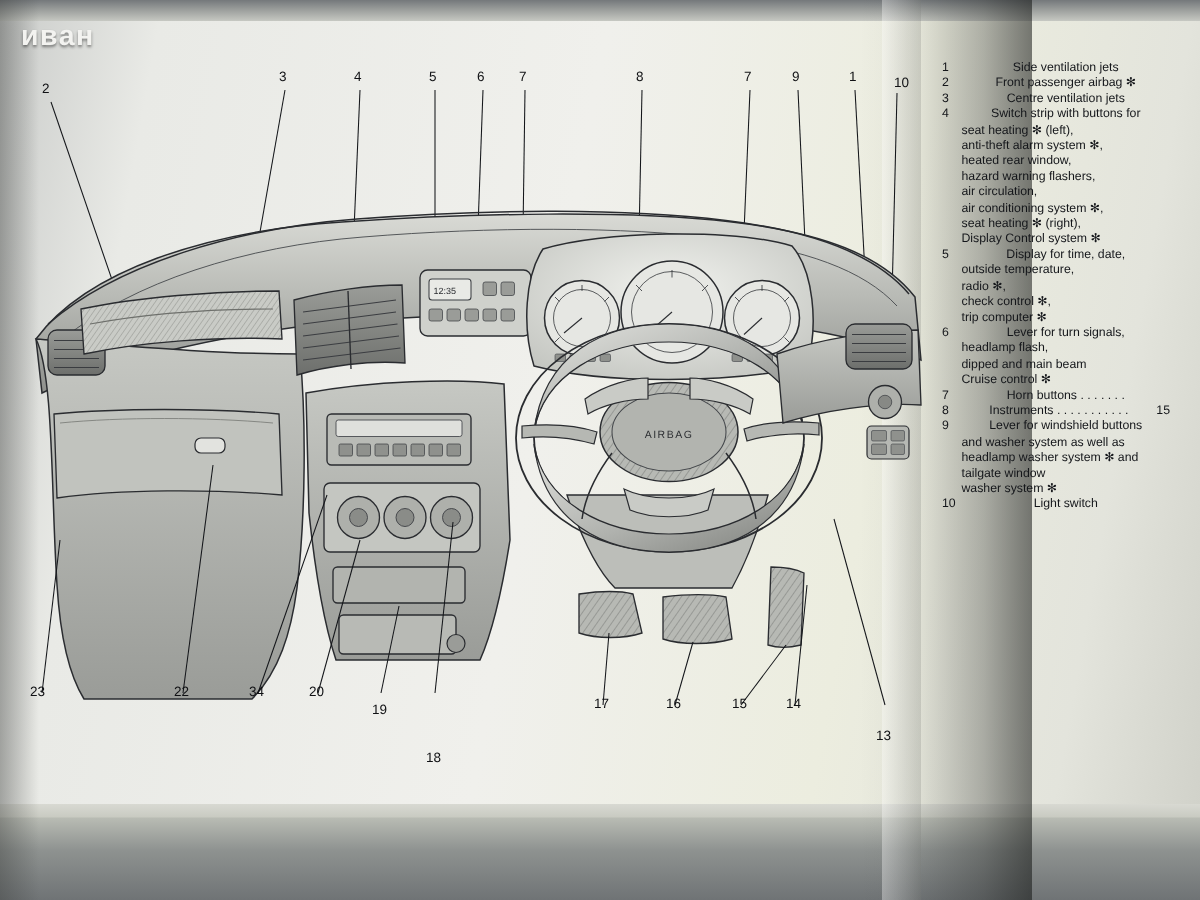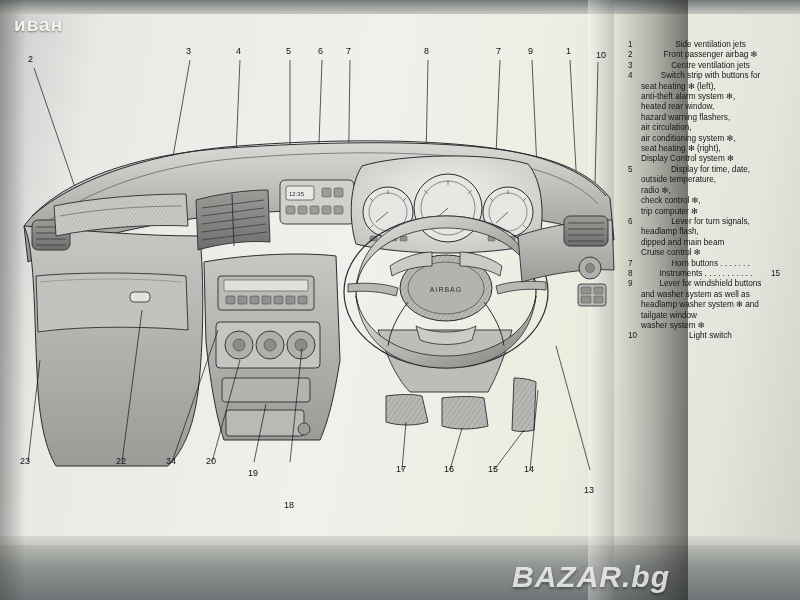--- a/index.html
+++ b/index.html
@@ -95,21 +95,20 @@
 <div id="page">
   <div class="page-sheet"></div>
   <div class="page-top-edge"></div>
   <div class="page-bottom-edge2"></div>
   <div class="page-bottom-edge"></div>
   <div class="gutter"></div>
   <div class="gutter-fold"></div>
   <div class="left-edge-shadow"></div>
 
   <div class="wm-ivan">иван</div>
-  <div class="wm-bazar">BAZAR.bg</div>
 
   <div class="fig">
     <svg width="600" height="480" viewBox="0 0 600 480" xmlns="http://www.w3.org/2000/svg">
       <defs>
         <linearGradient id="dashGrad" x1="0" y1="0" x2="0" y2="1">
           <stop offset="0%" stop-color="#d9dad5"></stop>
           <stop offset="45%" stop-color="#b9bbb6"></stop>
           <stop offset="100%" stop-color="#8f918d"></stop>
         </linearGradient>
         <linearGradient id="dashGrad2" x1="0" y1="0" x2="0" y2="1">

